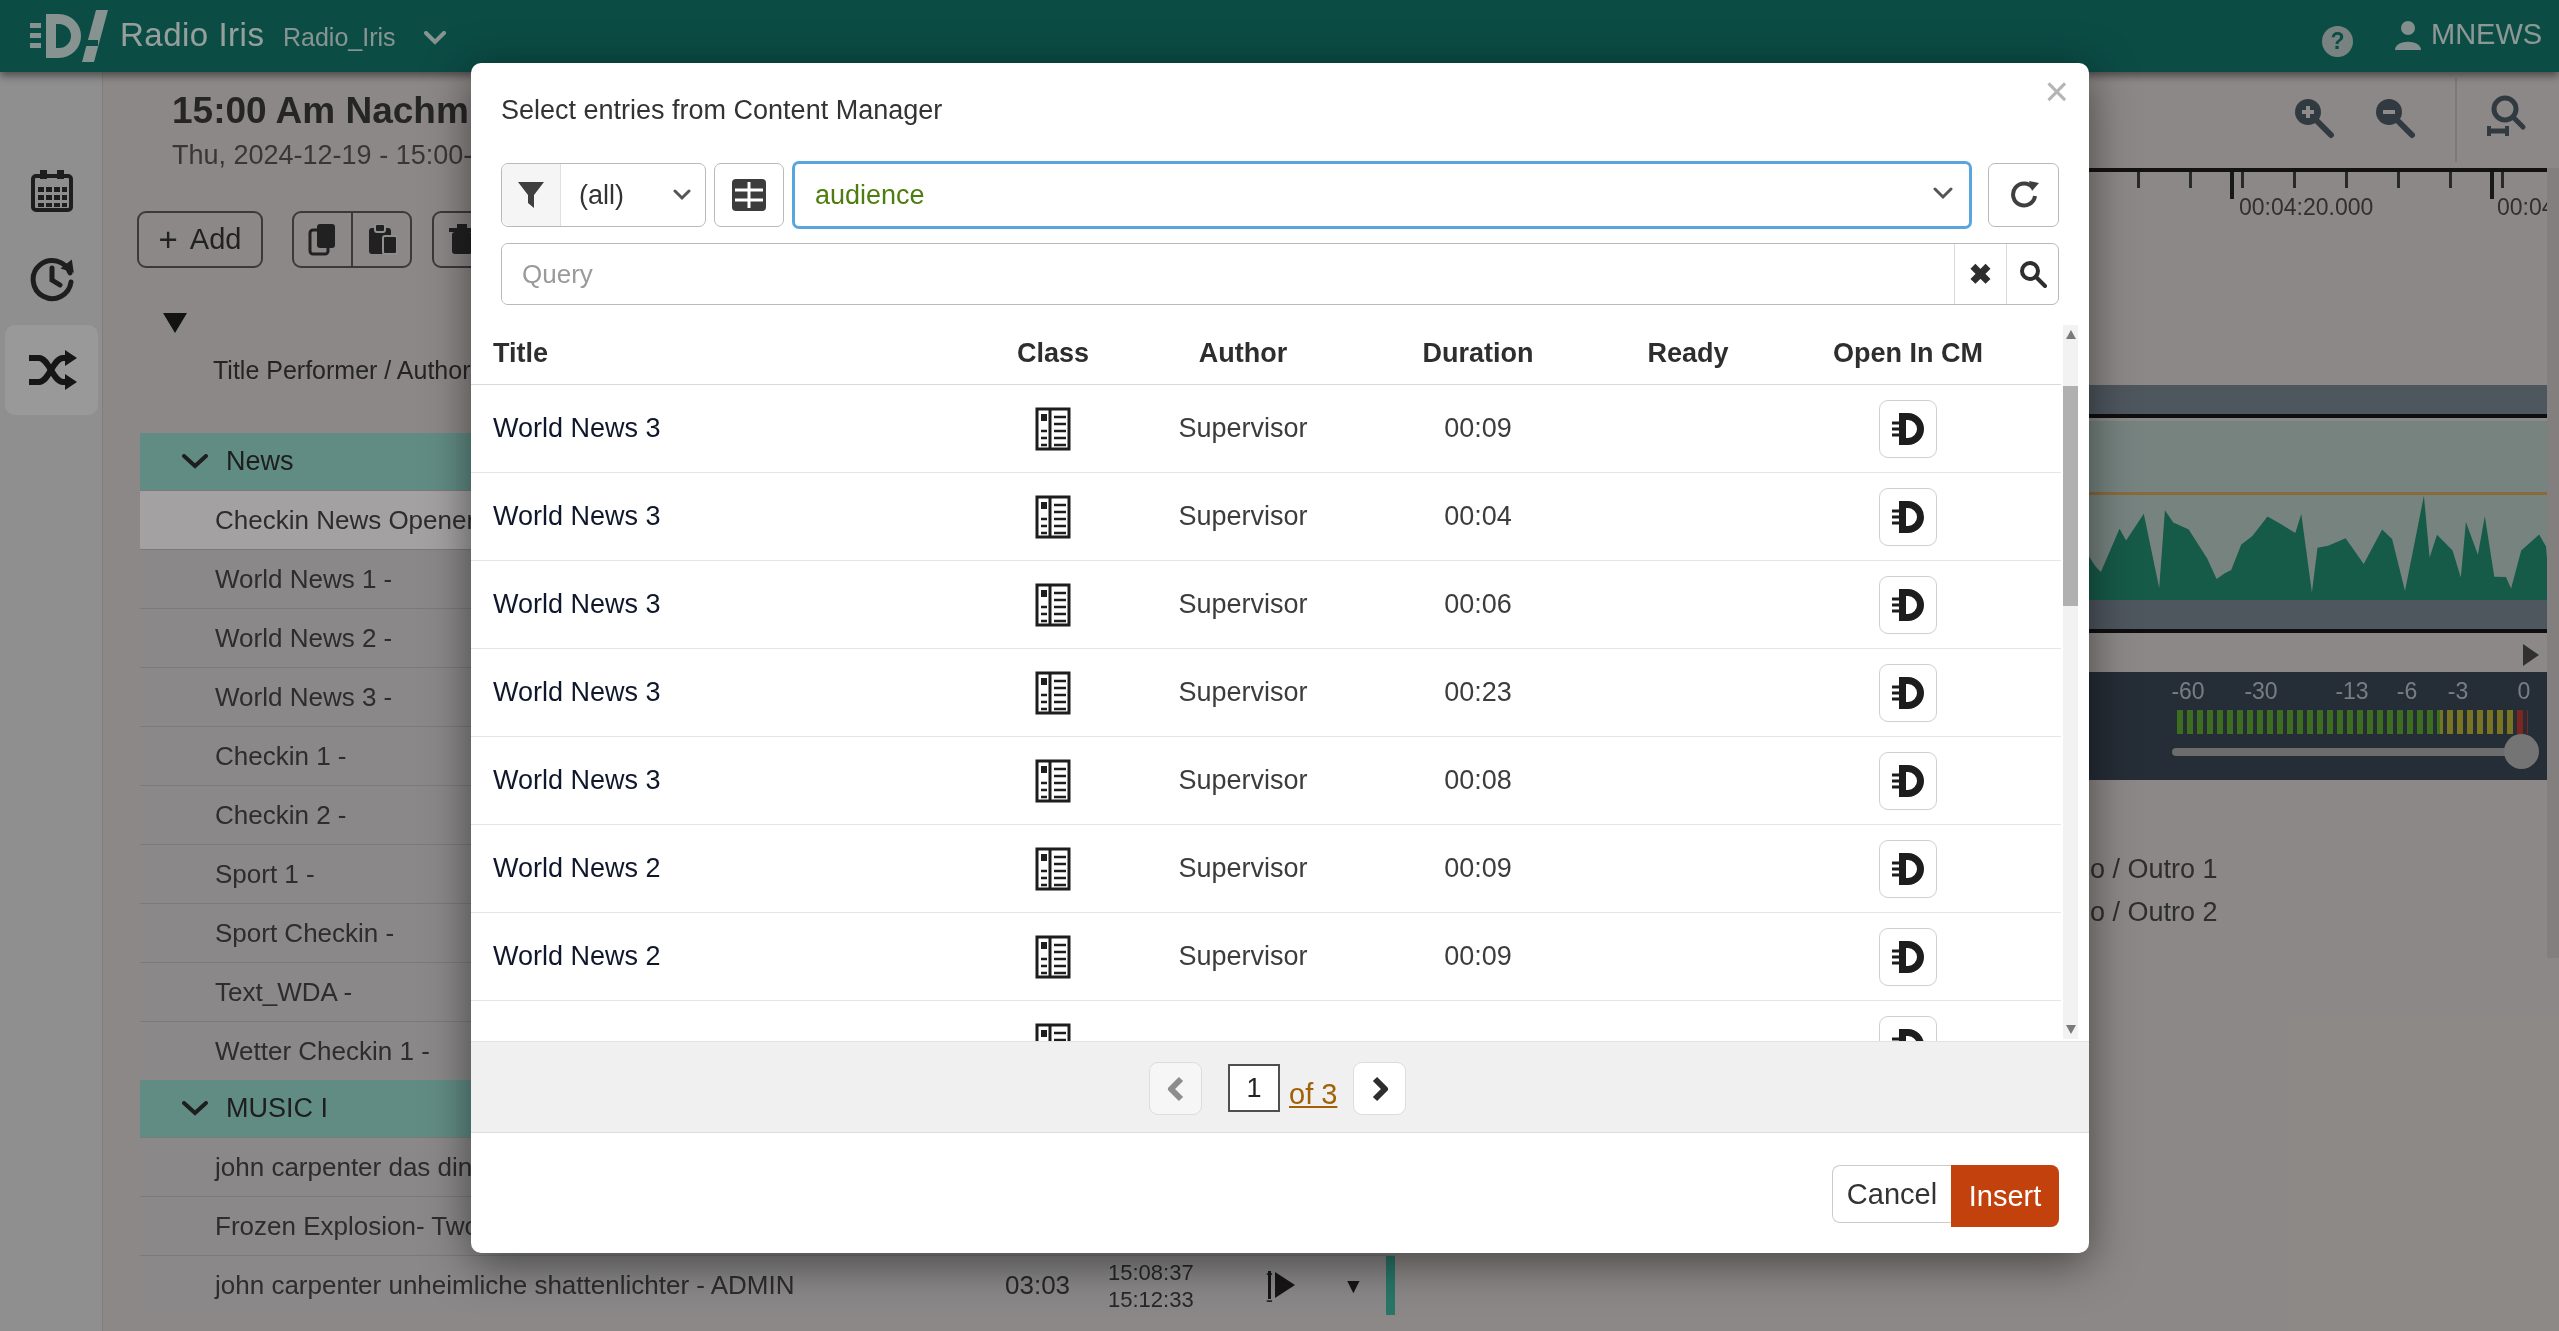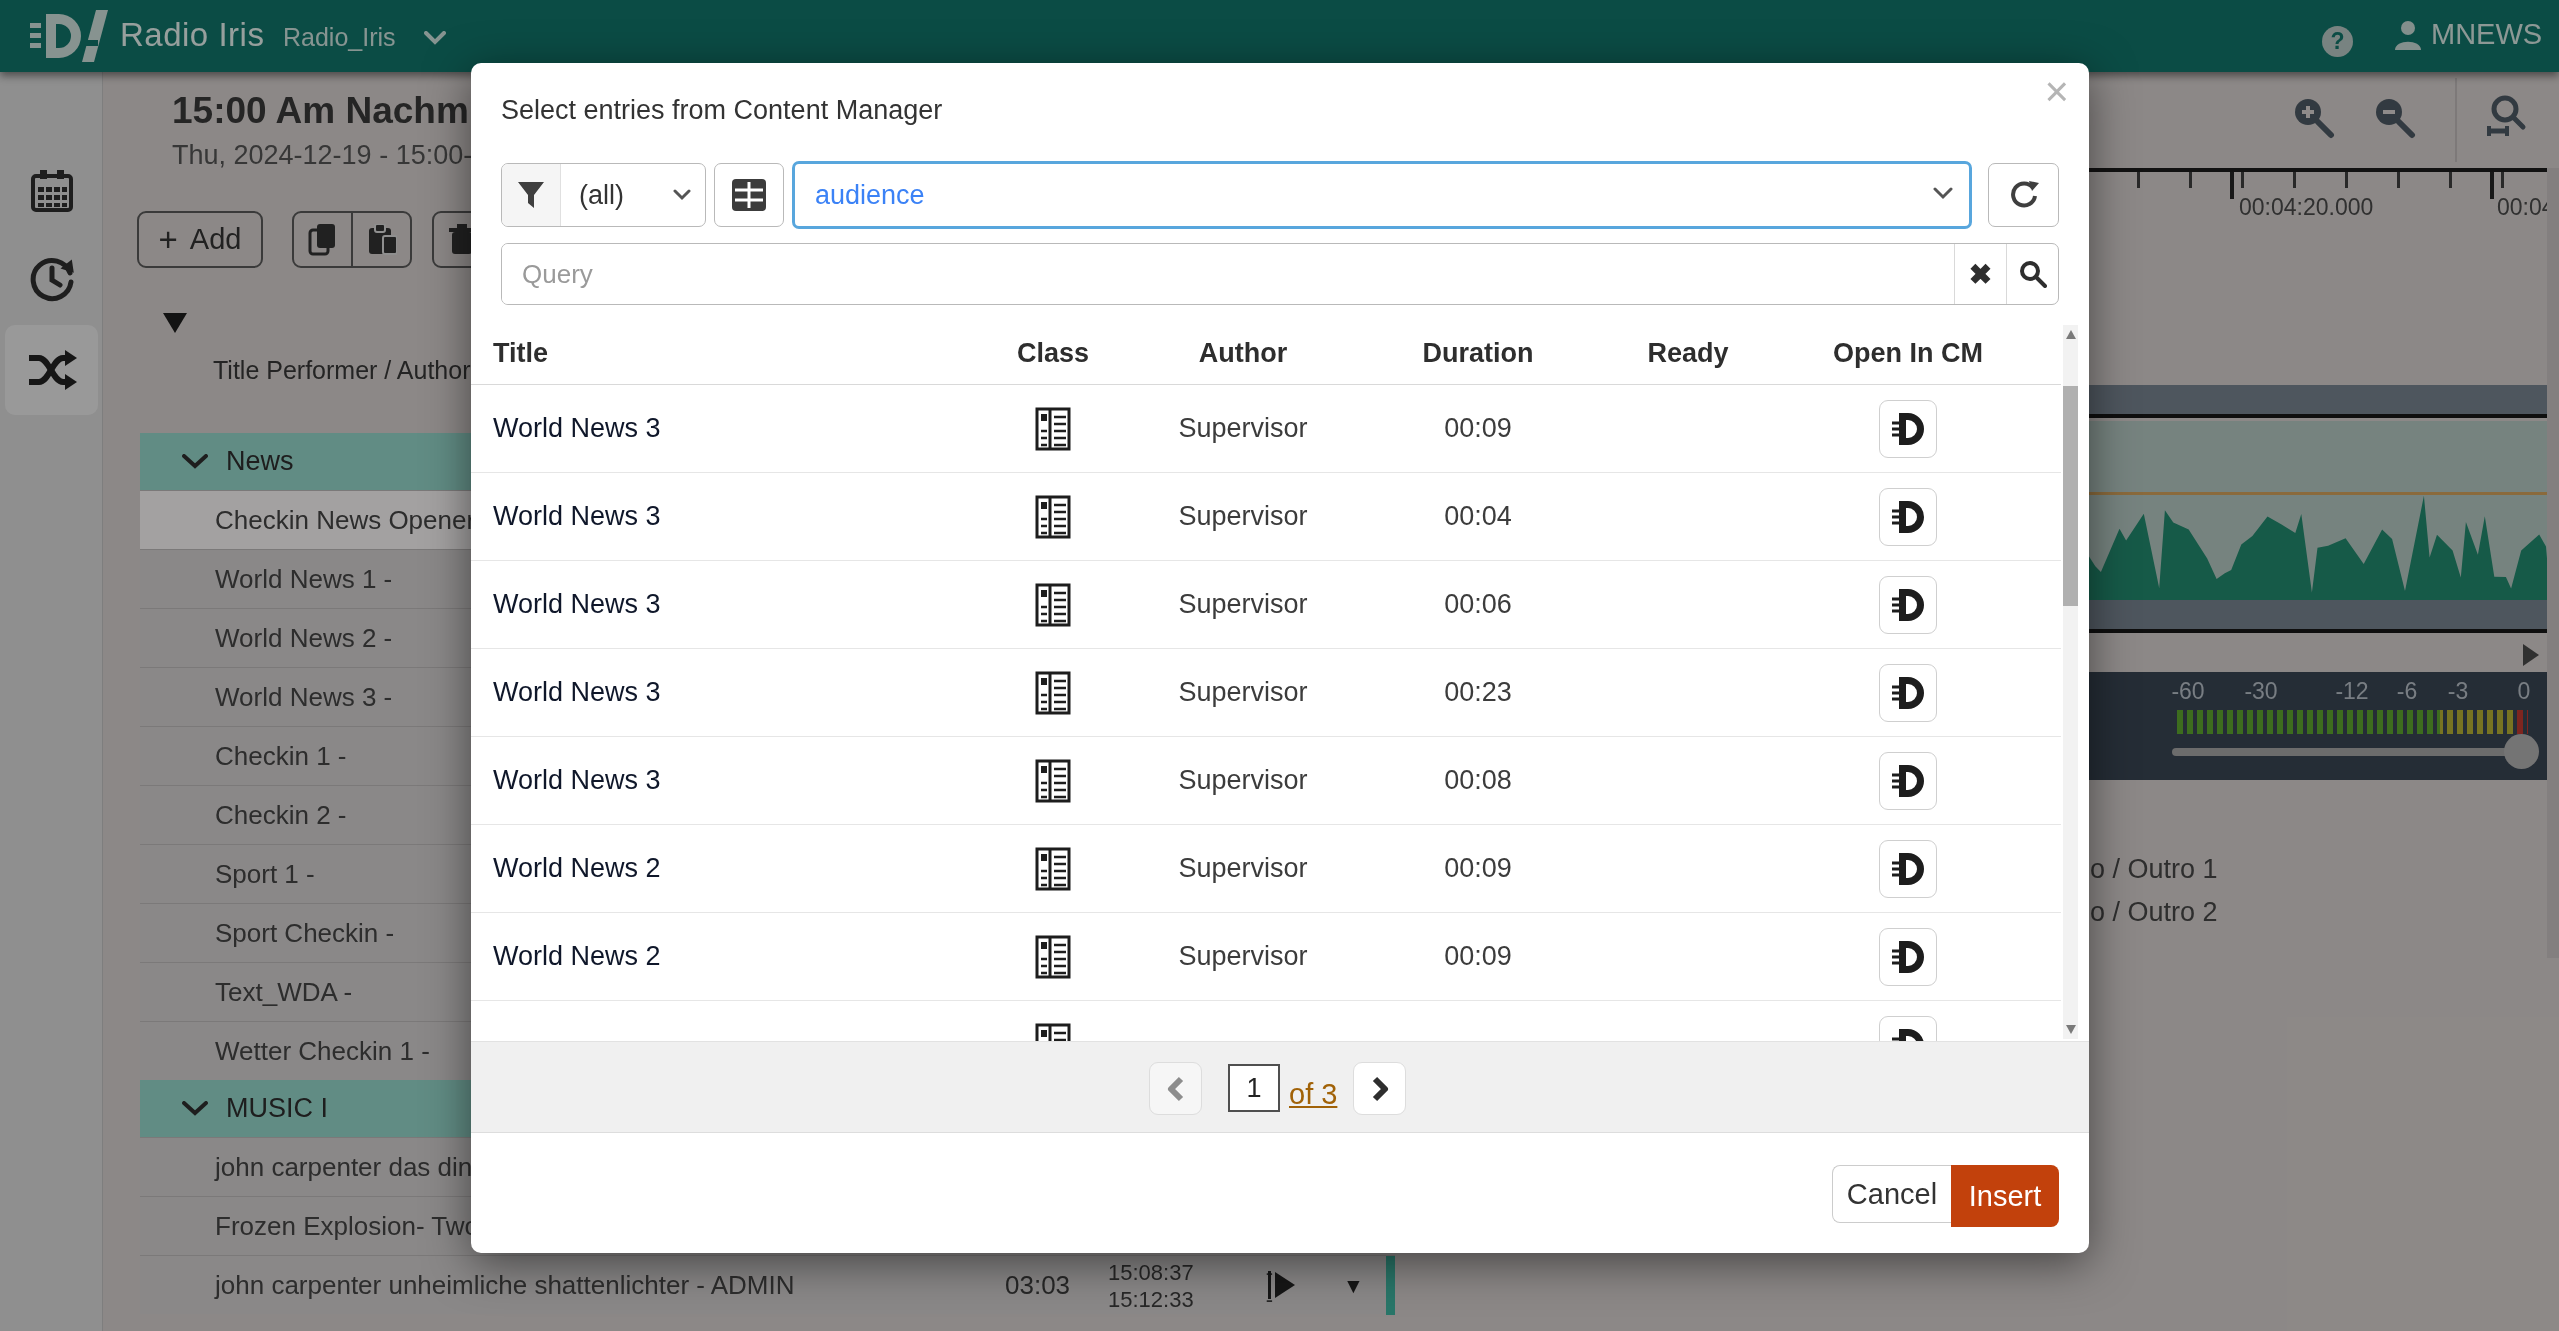--- a/index.html
+++ b/index.html
@@ -89,21 +89,21 @@
 
   .filter-group { position:absolute; left:30px; top:100px; width:205px; height:64px; border:1px solid #b9b9b9; border-radius:7px;
                   display:flex; background:#fff; overflow:hidden; }
   .funnel-cell { width:58px; display:flex; align-items:center; justify-content:center; background:#f5f5f5; }
   .all-select { flex:1; display:flex; align-items:center; justify-content:space-between; padding:0 14px 0 18px;
                 font-size:27px; color:#333; cursor:pointer; border-left:1px solid #e0e0e0; }
   .grid-btn { position:absolute; left:243px; top:100px; width:70px; height:64px; border:1px solid #b9b9b9; border-radius:7px;
               background:#fff; display:flex; align-items:center; justify-content:center; cursor:pointer; }
   .combo { position:absolute; left:321px; top:98px; width:1180px; height:68px; border:3px solid #58a6dd; border-radius:7px;
            background:#fff; display:flex; align-items:center; }
-  .combo input { flex:1; border:none; outline:none; font-size:27px; color:#3b82f6; padding-left:20px; font-family:inherit; background:transparent; }
+  .combo input { flex:1; border:none; outline:none; font-size:27px; color:#4d7c0f; padding-left:20px; font-family:inherit; background:transparent; }
   .combo .chev { padding-right:16px; cursor:pointer; }
   .refresh-btn { position:absolute; left:1517px; top:100px; width:71px; height:64px; border:1px solid #b9b9b9; border-radius:7px;
                  background:#fff; display:flex; align-items:center; justify-content:center; cursor:pointer; }
 
   .query-box { position:absolute; left:30px; top:180px; width:1558px; height:62px; border:1px solid #b9b9b9; border-radius:7px;
                background:#fff; display:flex; overflow:hidden; }
   .query-box input { flex:1; border:none; outline:none; font-size:26px; color:#333; padding-left:20px; font-family:inherit; }
   .query-box input::placeholder { color:#9a9a9a; }
   .q-cell { width:52px; border-left:1px solid #d9d9d9; display:flex; align-items:center; justify-content:center; cursor:pointer; }
   .q-x { font-size:28px; font-weight:bold; color:#2e2e2e; }
@@ -378,21 +378,21 @@
       <svg class="wave-svg" width="1148" height="179">
         <polygon id="wave-poly" fill="#238a6f" points="0,179 14.1,137.4 20.6,106.9 28.3,104.0 38.0,101.4 56.4,137.3 67.7,118.5 76.3,149.2 92.2,168.0 103.4,117.8 117.6,132.5 134.3,172.0 145.0,151.4 160.9,100.6 171.2,105.0 184.6,137.0 202.0,103.1 216.0,107.9 224.8,123.9 232.9,123.5 250.3,145.3 264.9,95.7 270.4,145.3 280.4,134.5 286.3,101.9 299.4,171.8 308.7,83.8 323.2,125.9 329.6,126.9 348.5,159.3 364.3,151.3 381.2,119.8 395.3,110.4 408.6,95.6 414.8,114.0 427.4,138.1 437.9,140.3 443.4,93.1 461.2,101.2 472.1,136.8 490.8,160.8 496.0,115.1 514.0,134.7 521.1,138.0 527.3,97.5 534.7,163.4 550.8,104.8 561.4,97.7 571.7,134.7 579.1,122.4 586.7,99.3 603.3,103.8 615.7,108.4 630.5,151.7 646.0,140.2 652.6,162.2 660.3,106.6 671.0,95.5 678.5,117.5 696.3,145.3 701.9,151.1 720.5,107.7 727.1,119.4 744.8,92.7 760.2,167.0 765.9,89.3 774.3,101.6 789.7,108.6 808.2,137.6 817.6,158.1 825.8,152.3 832.2,148.9 842.3,123.6 853.4,114.9 868.5,95.4 882.6,103.6 896.3,111.9 902.3,92.9 912.9,171.6 918.5,126.8 929.1,124.7 946.6,117.3 964.7,143.1 983.1,108.5 993.1,118.0 1006.0,169.9 1024.9,74.7 1030.6,136.5 1038.0,113.7 1053.6,129.5 1061.8,156.5 1066.9,101.1 1078.9,133.8 1085.8,95.3 1095.3,155.8 1106.9,156.1 1112.1,167.5 1122.2,129.5 1140.2,113.6 1147.0,125.5 1148.0,137.5 1148,179"></polygon>
       </svg>
     </div>
     <div class="slate-band" style="top:528px"></div>
     <div class="hscroll-arrow"></div>
 
     <div class="meter">
       <span class="meter-label" style="left:789px">-60</span>
       <span class="meter-label" style="left:862px">-30</span>
-      <span class="meter-label" style="left:953px">-12</span>
+      <span class="meter-label" style="left:953px">-13</span>
       <span class="meter-label" style="left:1008px">-6</span>
       <span class="meter-label" style="left:1059px">-3</span>
       <span class="meter-label" style="left:1125px">0</span>
       <div class="led"></div>
       <div class="vol-track"></div>
       <div class="vol-handle"></div>
     </div>
 
     <div class="outro">
       <div>o / Outro 1</div>

